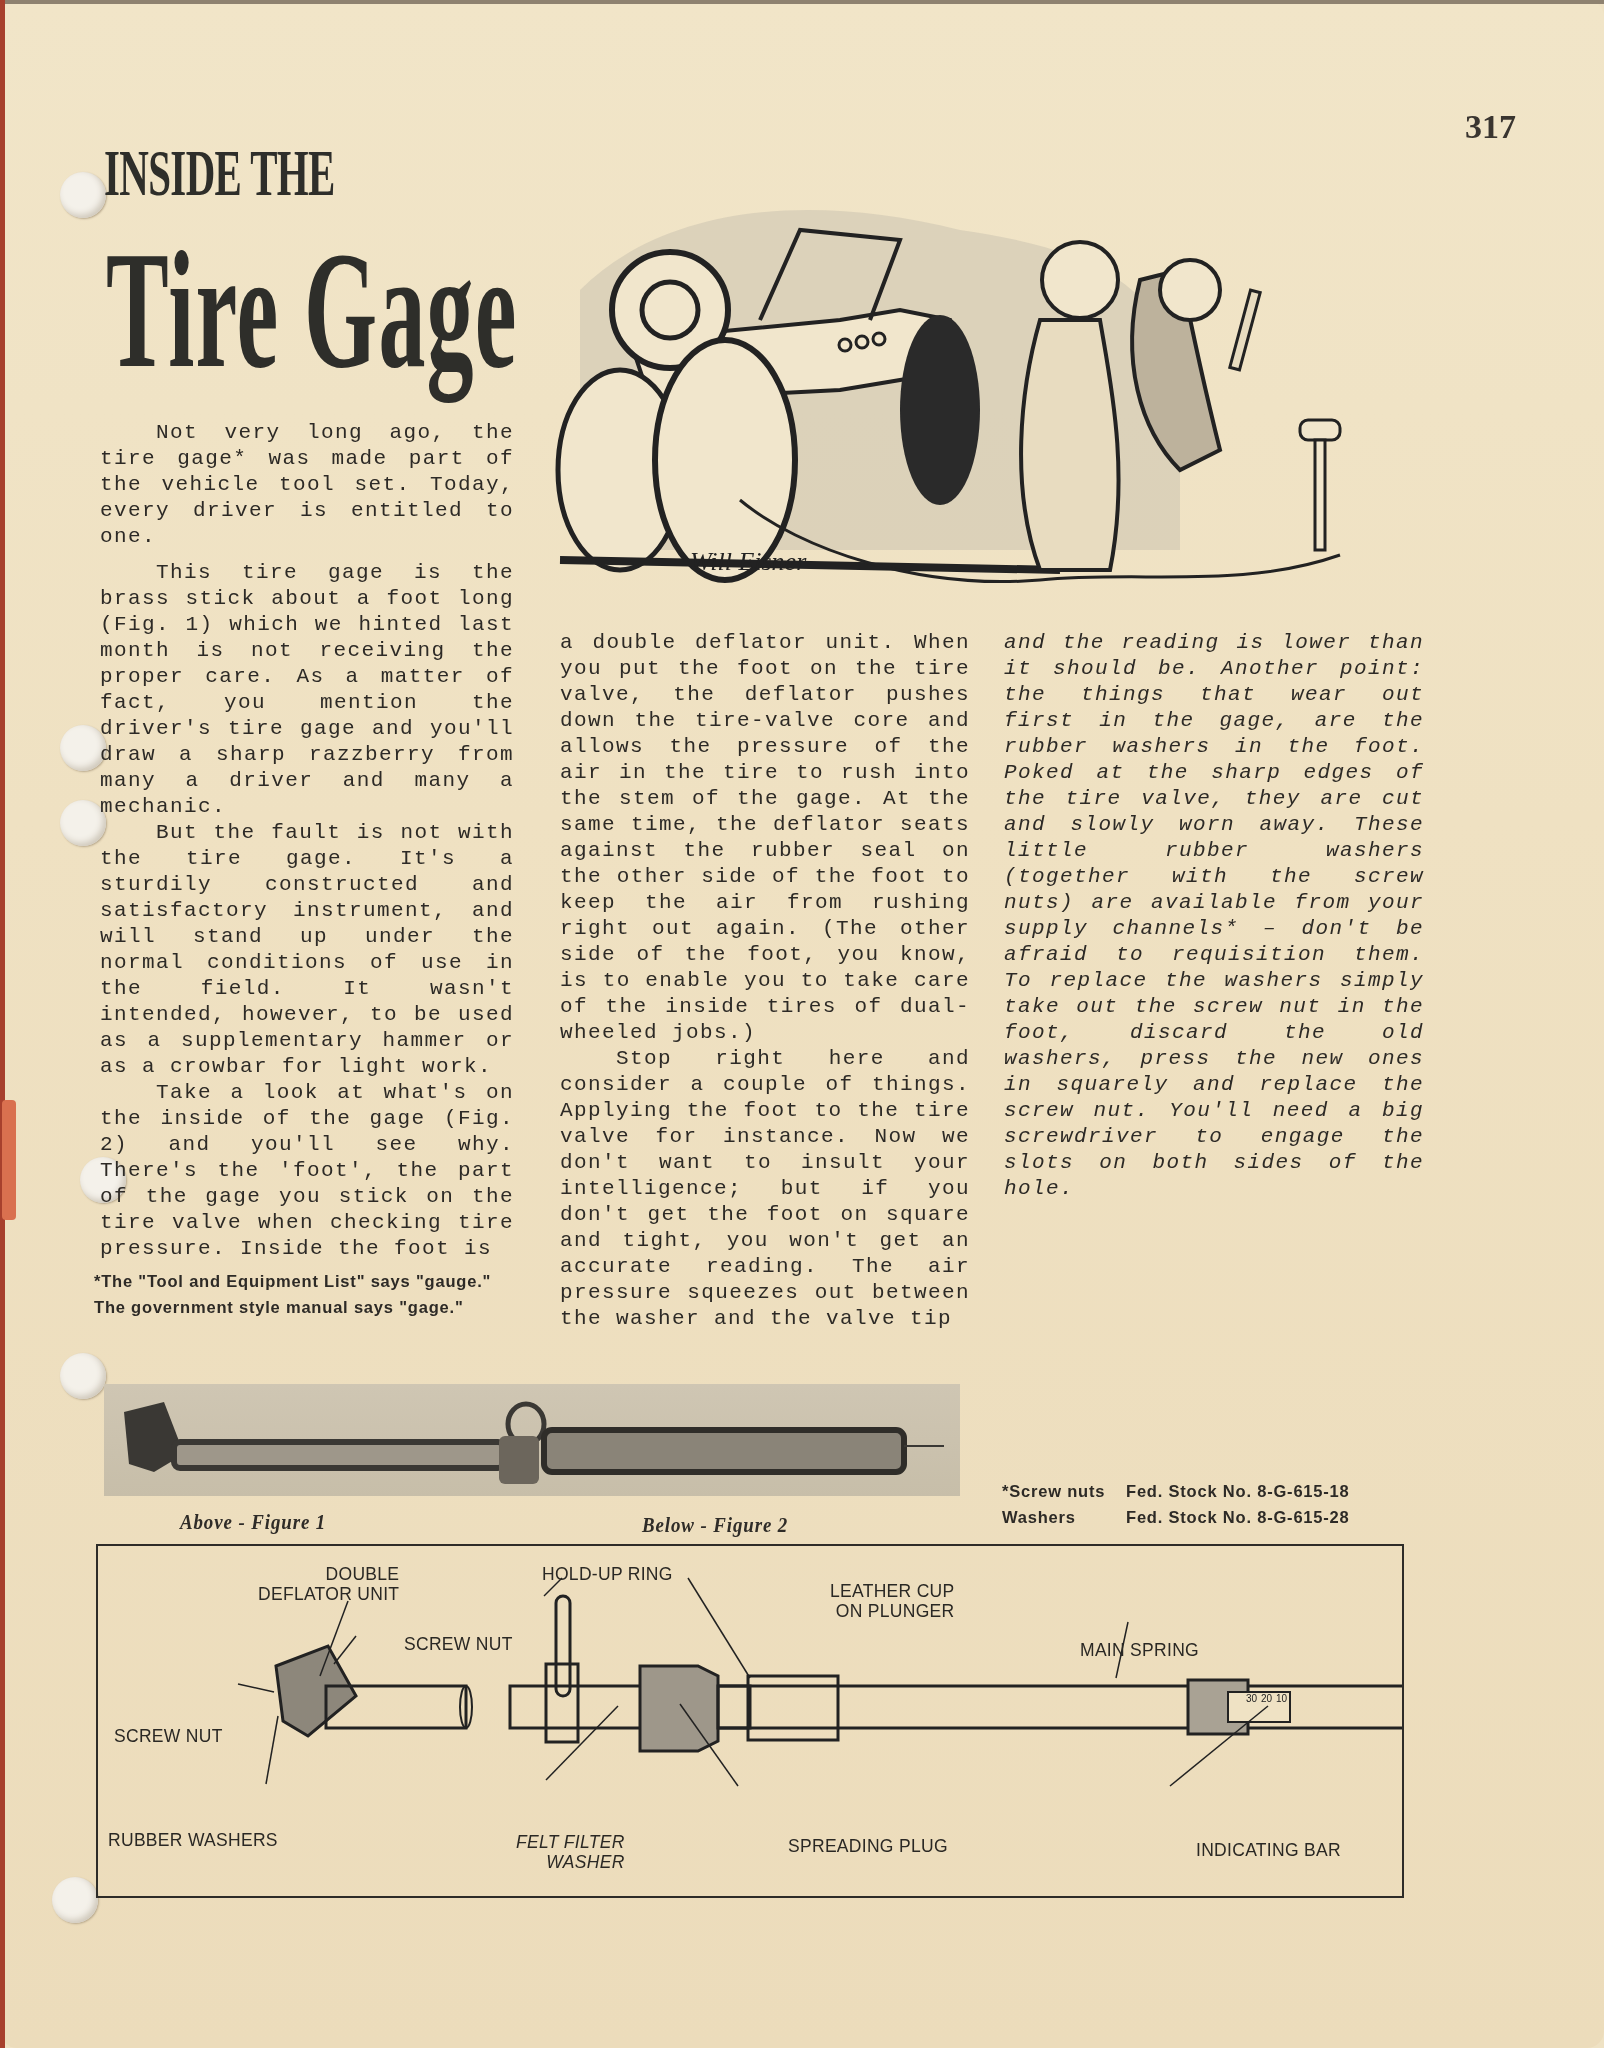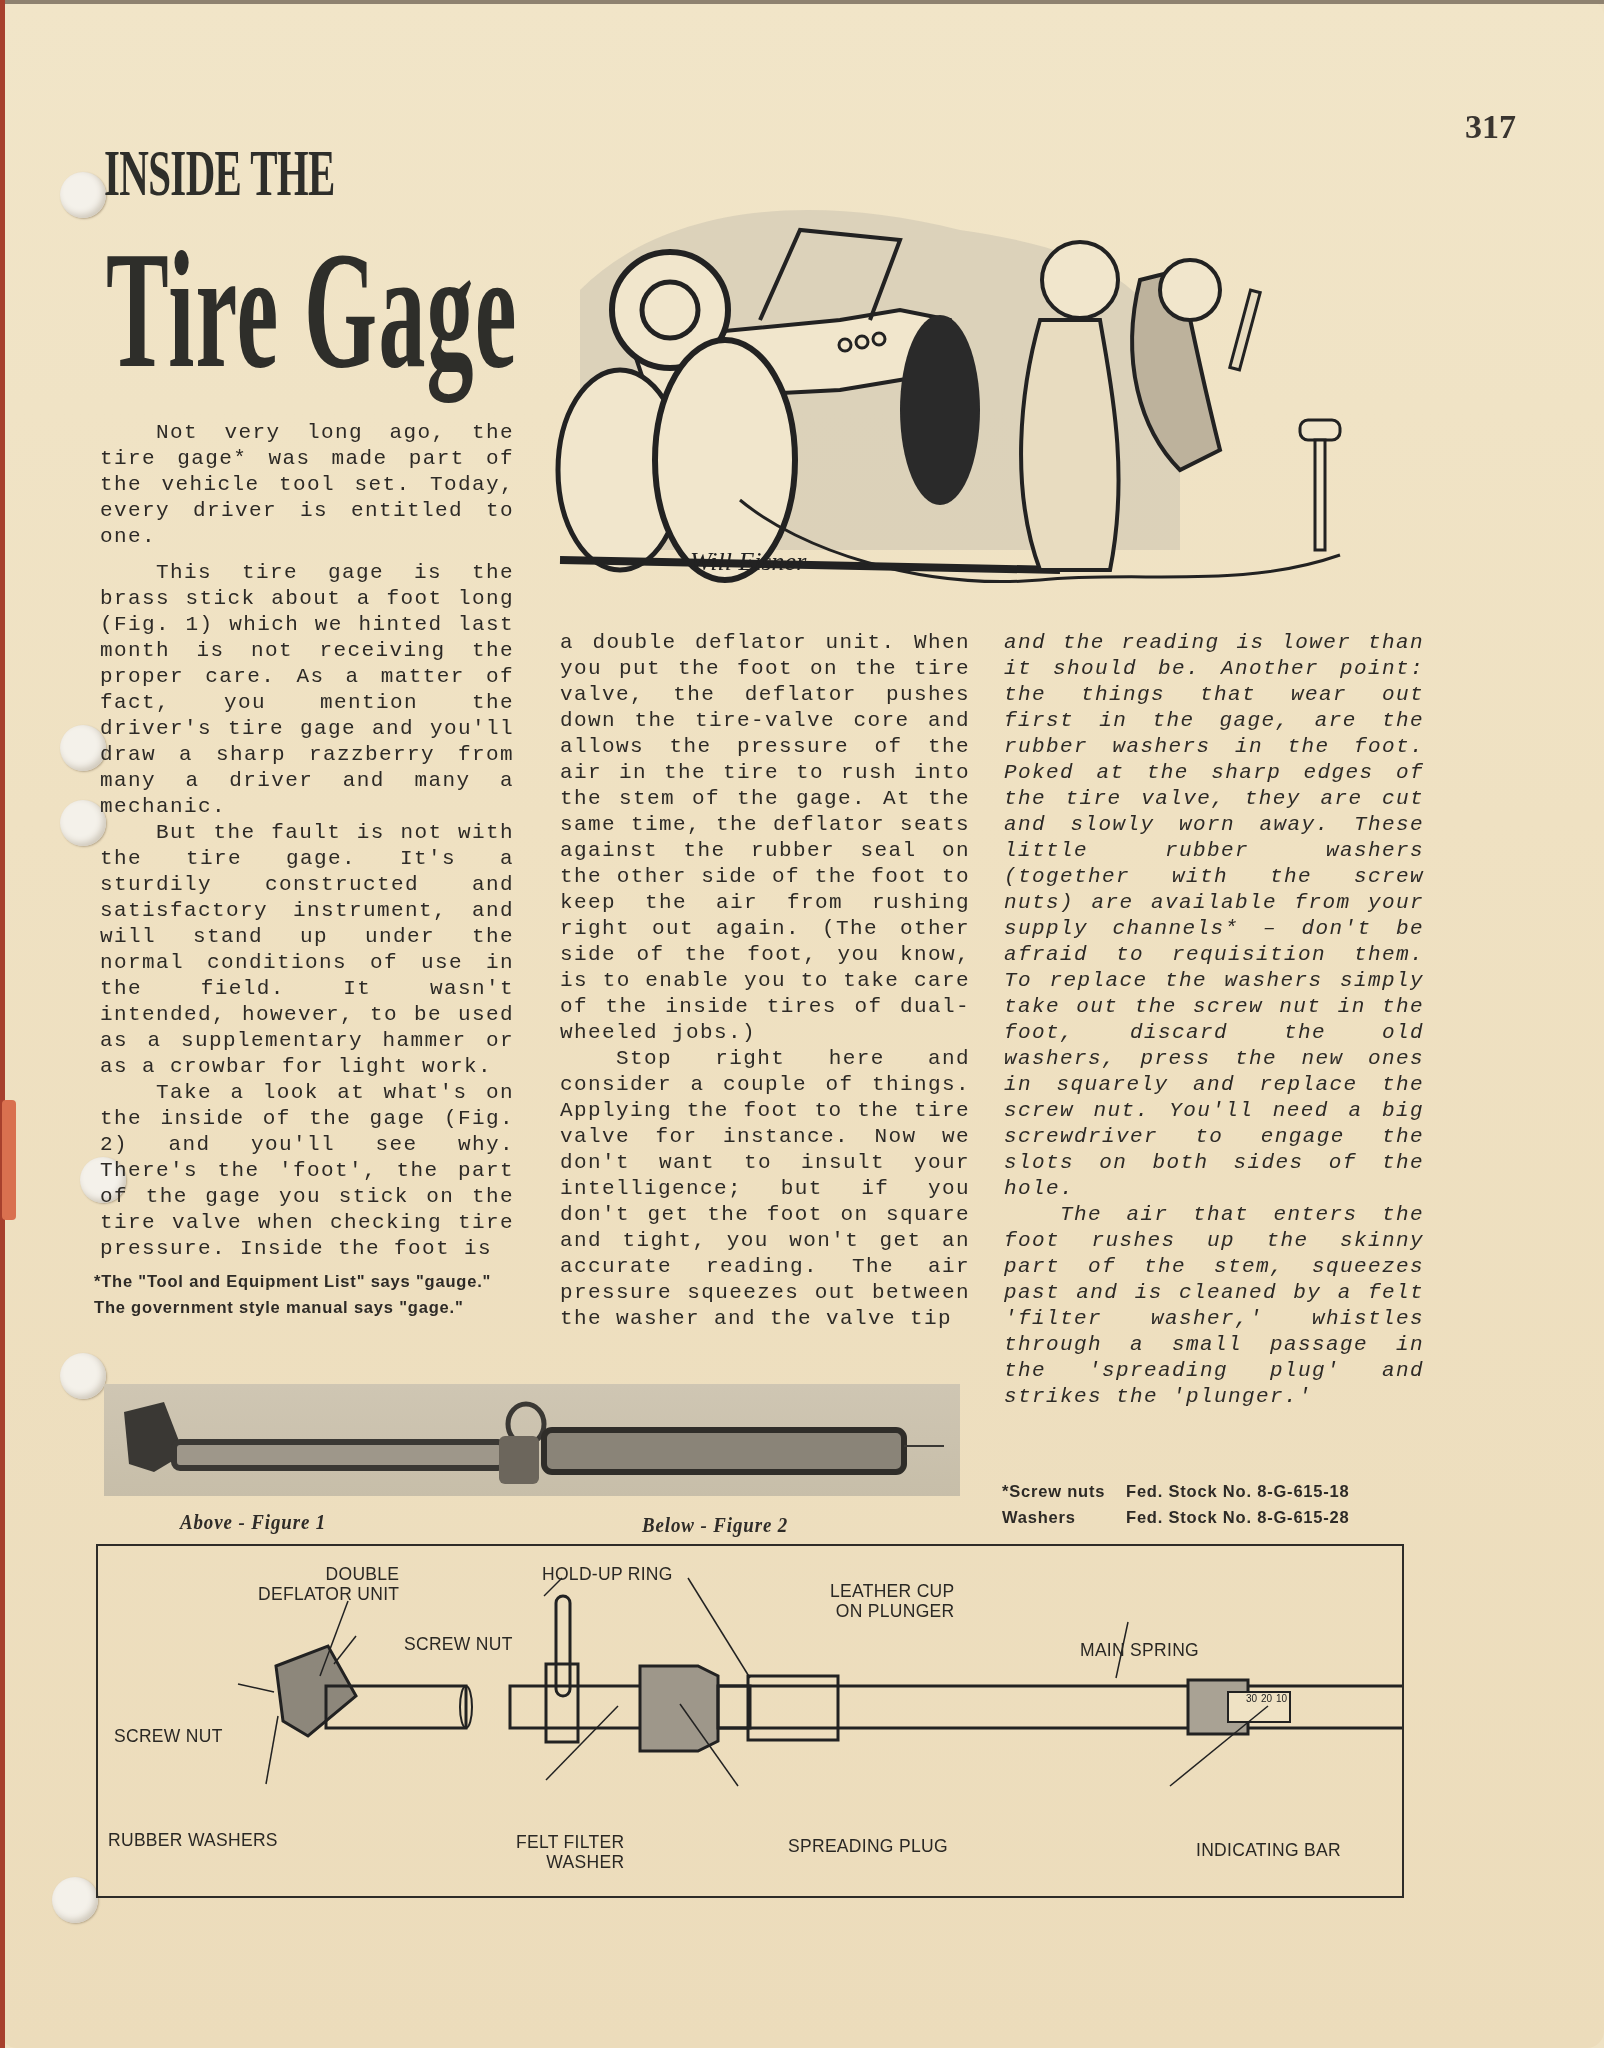--- a/index.html
+++ b/index.html
@@ -104,21 +104,20 @@
 
   <div class="footnote footnote1">*The "Tool and Equipment List" says "gauge."  The government style manual says "gage."</div>
 
   <div class="col col2">
     <p>a double deflator unit.  When you put the foot on the tire valve, the deflator pushes down the tire-valve core and allows the pressure of the air in the tire to rush into the stem of the gage.  At the same time, the deflator seats against the rubber seal on the other side of the foot to keep the air from rushing right out again.  (The other side of the foot, you know, is to enable you to take care of the inside tires of dual-wheeled jobs.)</p>
     <p class="indent">Stop right here and consider a couple of things. Applying the foot to the tire valve for instance.  Now we don't want to insult your intelligence; but if you don't get the foot on square and tight, you won't get an accurate reading.  The air pressure squeezes out between the washer and the valve tip</p>
   </div>
 
   <div class="col col3">
     <p>and the reading is lower than it should be.  Another point: the things that wear out first in the gage, are the rubber washers in the foot.  Poked at the sharp edges of the tire valve, they are cut and slowly worn away. These little rubber washers (together with the screw nuts) are available from your supply channels* – don't be afraid to requisition them.  To replace the washers simply take out the screw nut in the foot, discard the old washers, press the new ones in squarely and replace the screw nut.  You'll need a big screwdriver to engage the slots on both sides of the hole.</p>
-    <p class="indent">The air that enters the foot rushes up the skinny part of the stem, squeezes past and is cleaned by a felt 'filter washer,' whistles through a small passage in the 'spreading plug' and strikes the 'plunger.'</p>
   </div>
 
   <div class="footnote footnote2">
     <div class="fn-row">
       <span class="fn-name">*Screw nuts</span>
       <span>Fed. Stock No. 8-G-615-18</span>
     </div>
     <div class="fn-row">
       <span class="fn-name">Washers</span>
       <span>Fed. Stock No. 8-G-615-28</span>
@@ -172,21 +171,21 @@
     </svg>
 
     <div class="dlabel" style="left:160px;top:18px;">
       <div>DOUBLE</div>
       <div>DEFLATOR UNIT</div>
     </div>
     <div class="dlabel" style="left:306px;top:88px;">SCREW  NUT</div>
     <div class="dlabel" style="left:16px;top:180px;">SCREW  NUT</div>
     <div class="dlabel" style="left:10px;top:284px;">RUBBER  WASHERS</div>
     <div class="dlabel" style="left:444px;top:18px;">HOLD-UP  RING</div>
-    <div class="dlabel" style="left:418px;top:286px;">
+    <div class="dlabel" style="left:418px;top:286px;font-style:italic;">
       <div>FELT  FILTER</div>
       <div>WASHER</div>
     </div>
     <div class="dlabel" style="left:732px;top:35px;">
       <div>LEATHER  CUP</div>
       <div>ON  PLUNGER</div>
     </div>
     <div class="dlabel" style="left:690px;top:290px;">SPREADING  PLUG</div>
     <div class="dlabel" style="left:982px;top:94px;">MAIN  SPRING</div>
     <div class="dlabel" style="left:1098px;top:294px;">INDICATING  BAR</div>

